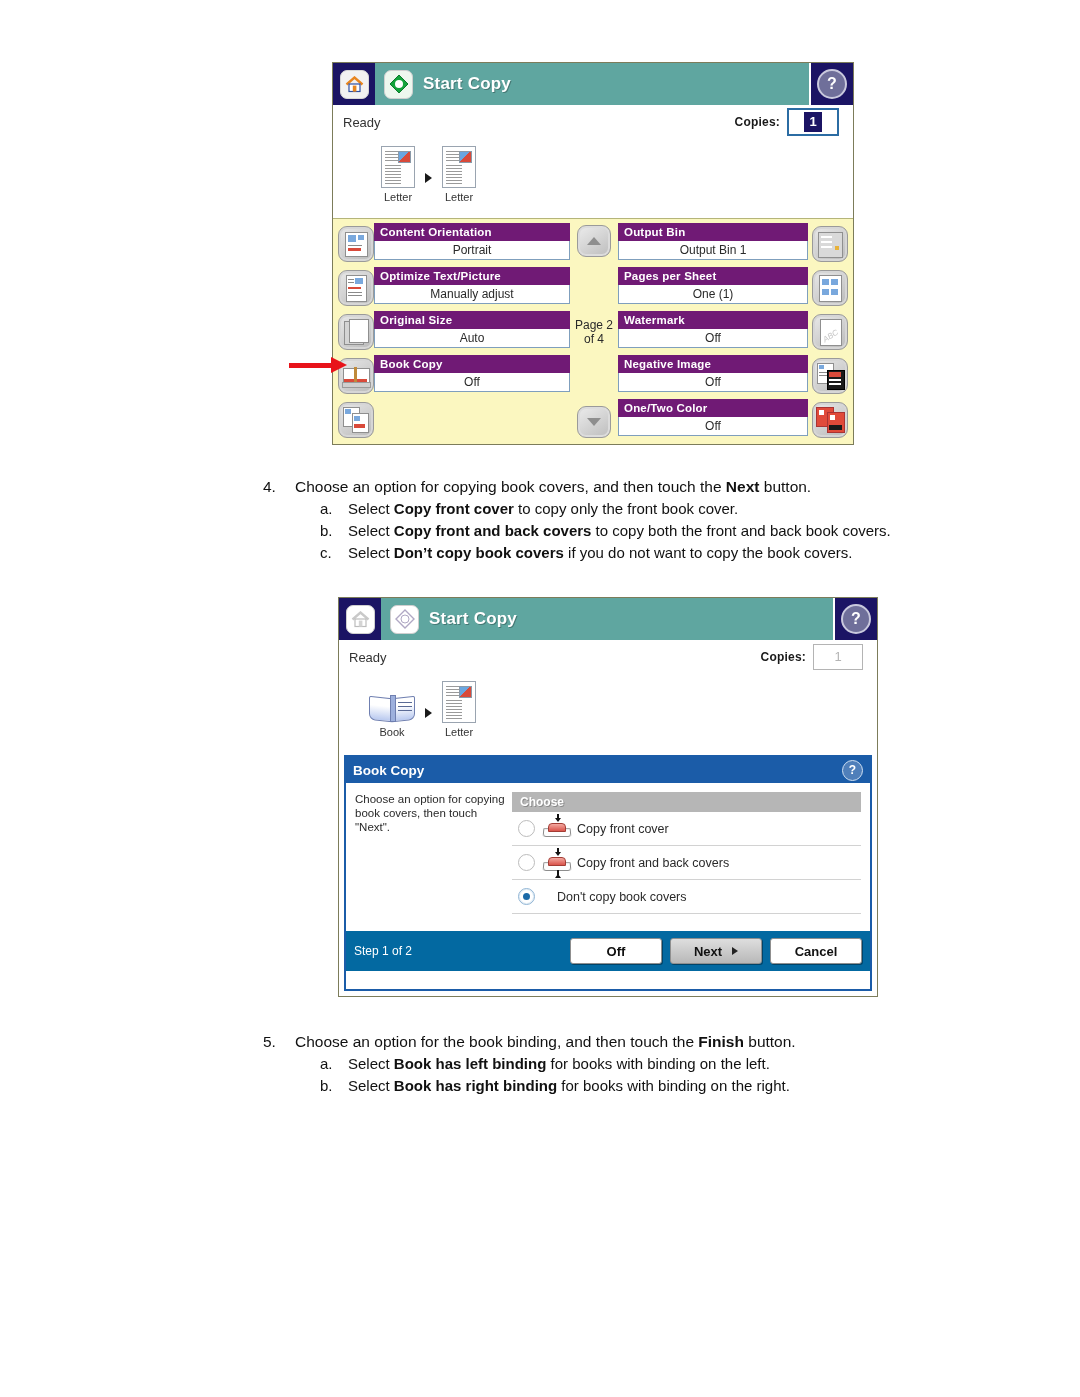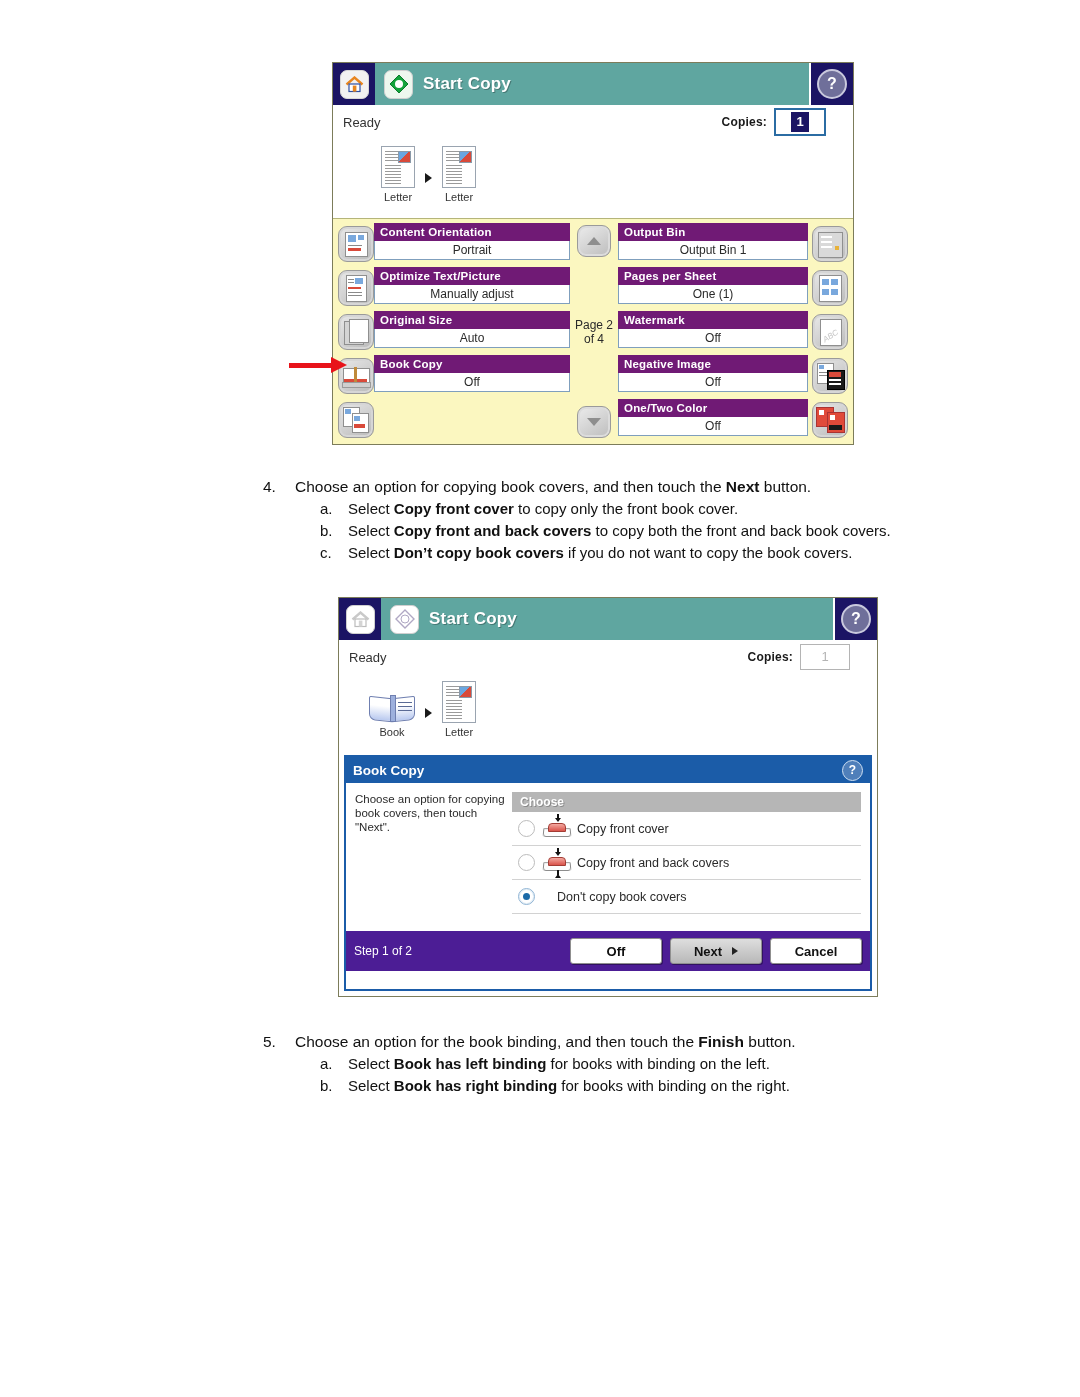--- a/index.html
+++ b/index.html
@@ -50,21 +50,21 @@
   .ico-help{width:26px;height:26px;border-radius:50%;background:#6f6f9a;
     border:2px solid #c9c9dd;color:#ffffff;font-weight:bold;font-size:16px;
     display:flex;align-items:center;justify-content:center;line-height:1;}
 
   
   .status{
     position:absolute;left:0;right:0;top:42px;height:34px;
     display:flex;align-items:center;
   }
   .status-ready{font-size:13px;color:#333333;margin-left:10px;}
-  .copies-wrap{margin-left:auto;display:flex;align-items:center;gap:7px;margin-right:27px;}
+  .copies-wrap{margin-left:auto;display:flex;align-items:center;gap:7px;margin-right:14px;}
   .copies-lbl{font-size:12px;font-weight:bold;color:#1a1a1a;letter-spacing:.2px;}
   .copies-box{
     width:48px;height:24px;border:2px solid #2b6ca3;background:#ffffff;
     display:flex;align-items:center;justify-content:center;
   }
   .copies-box .sel{background:#1b1464;color:#ffffff;font-size:13px;font-weight:bold;padding:0 5px;line-height:20px;}
   .copies-box.dim{border:1px solid #b4b4b4;}
   .copies-box.dim .sel{background:transparent;color:#b4b4b4;font-weight:normal;}
 
   
@@ -170,21 +170,21 @@
     background:#fdfdfd;border:1px solid #8a8a8a;border-radius:0 0 3px 3px;transform:perspective(30px) rotateX(12deg);}
   .cover-ico .lid{position:absolute;left:5px;bottom:7px;width:16px;height:7px;
     background:linear-gradient(180deg,#f3a9a1,#d9534a);border:1px solid #a33c34;border-radius:4px 4px 0 0;}
   .cover-ico .ar{position:absolute;left:12px;width:0;height:0;}
   .cover-ico .ar-top{top:-1px;border-left:3px solid transparent;border-right:3px solid transparent;border-top:4px solid #111;}
   .cover-ico .ar-stem{position:absolute;left:14px;top:-5px;width:1.5px;height:6px;background:#111;}
   .cover-ico .ar-bot{bottom:-5px;border-left:3px solid transparent;border-right:3px solid transparent;border-bottom:4px solid #111;}
   .cover-ico .ar-bstem{position:absolute;left:14px;bottom:-2px;width:1.5px;height:5px;background:#111;}
 
   .bcfoot{
-    background:#4c1d95;height:40px;display:flex;align-items:center;padding:0 8px;gap:8px;
+    background:#0369a1;height:40px;display:flex;align-items:center;padding:0 8px;gap:8px;
   }
   .step-lbl{color:#ffffff;font-size:12px;margin-right:auto;}
   .btn{
     height:26px;min-width:92px;border:1px solid #8f8f8f;border-radius:3px;
     background:#ffffff;display:flex;align-items:center;justify-content:center;gap:10px;
     font-size:13px;font-weight:bold;color:#111111;
     box-shadow:1px 1px 0 rgba(0,0,0,.35);padding:0 8px;box-sizing:border-box;
   }
   .btn.gray{background:linear-gradient(180deg,#dedede,#b8b8b8);}
   .btn .tri{width:0;height:0;border-left:6px solid #222;border-top:4px solid transparent;border-bottom:4px solid transparent;}

